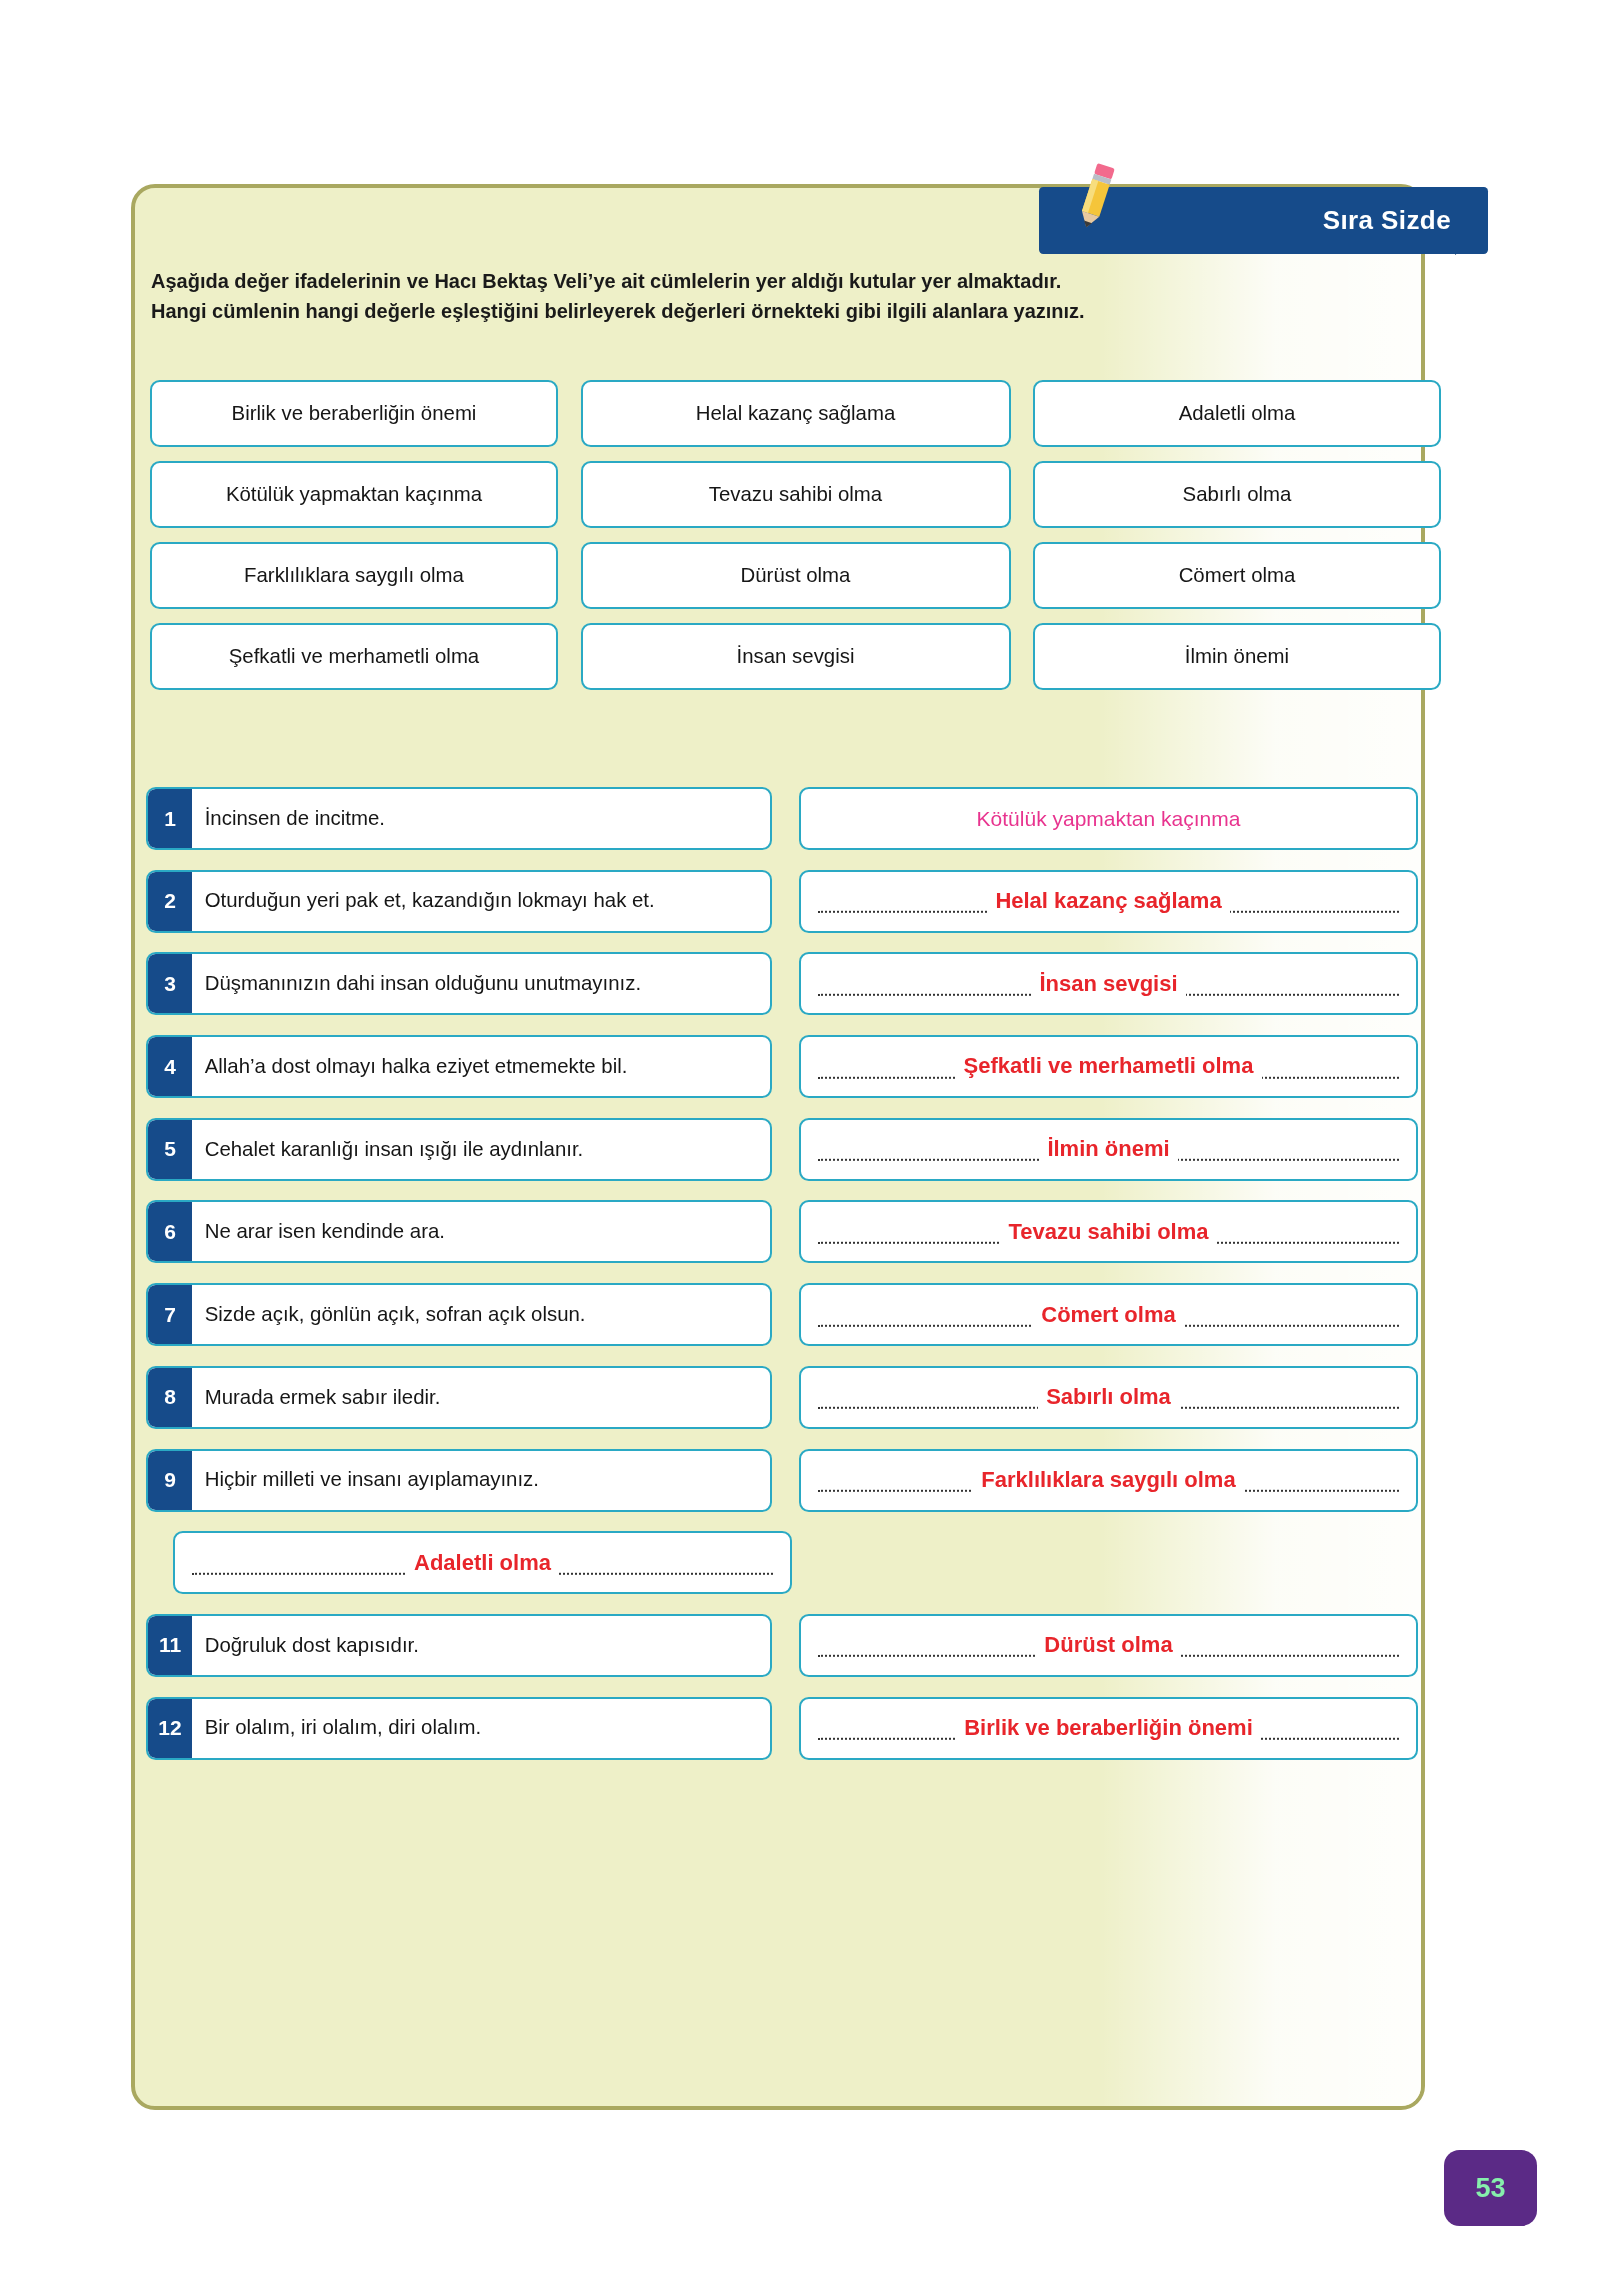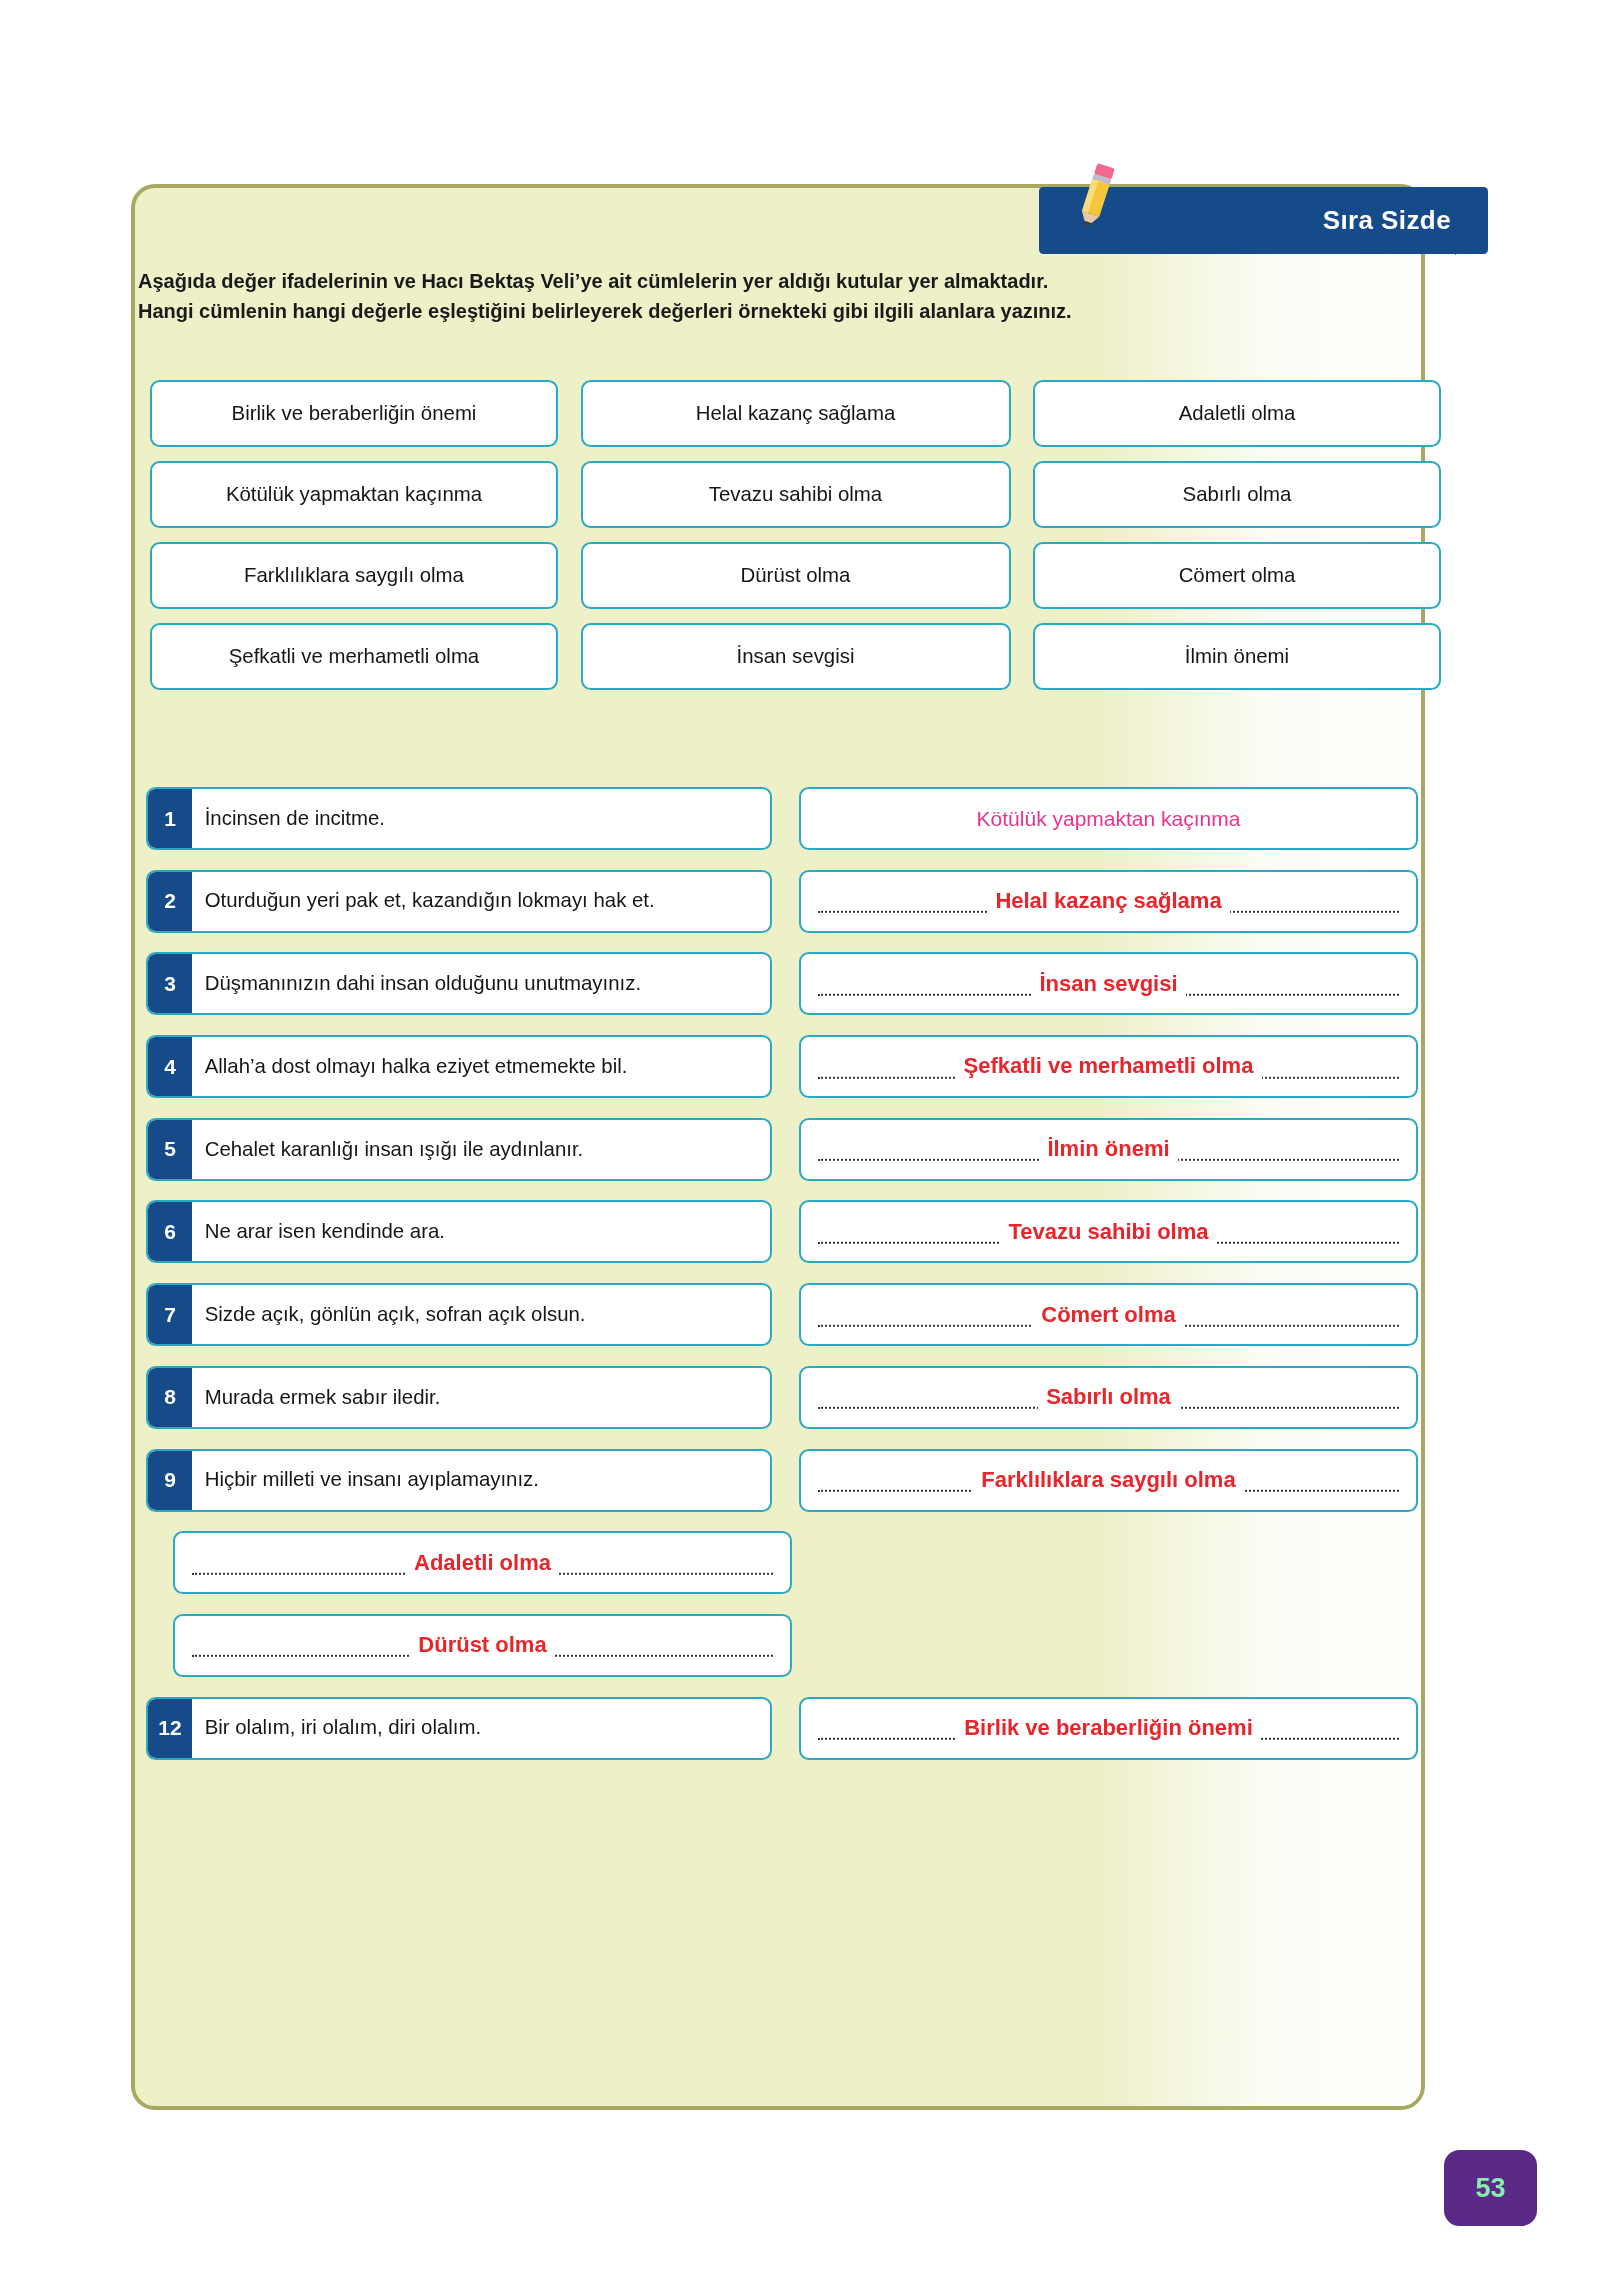--- a/index.html
+++ b/index.html
@@ -78,21 +78,21 @@
     left: 1054px;
     top: 153px;
     width: 84px;
     height: 84px;
     z-index: 6;
   }
 
   
   .intro {
     position: absolute;
-    left: 138px;
+    left: 151px;
     top: 266px;
     width: 1146px;
     color: #1a1a1a;
     font-size: 20px;
     font-weight: bold;
     line-height: 1.52;
   }
 
   
   .chips {
@@ -369,20 +369,24 @@
   </div>
 
   <div class="row">
     <div class="answer-box">
       <div class="dots"></div>
       <div class="answer-text">Adaletli olma</div>
     </div>
   </div>
 
   <div class="row">
+    <div class="sentence-box">
+      <div class="num">11</div>
+      <div class="sentence-text">Doğruluk dost kapısıdır.</div>
+    </div>
     <div class="answer-box">
       <div class="dots"></div>
       <div class="answer-text">Dürüst olma</div>
     </div>
   </div>
 
   <div class="row">
     <div class="sentence-box">
       <div class="num">12</div>
       <div class="sentence-text">Bir olalım, iri olalım, diri olalım.</div>

